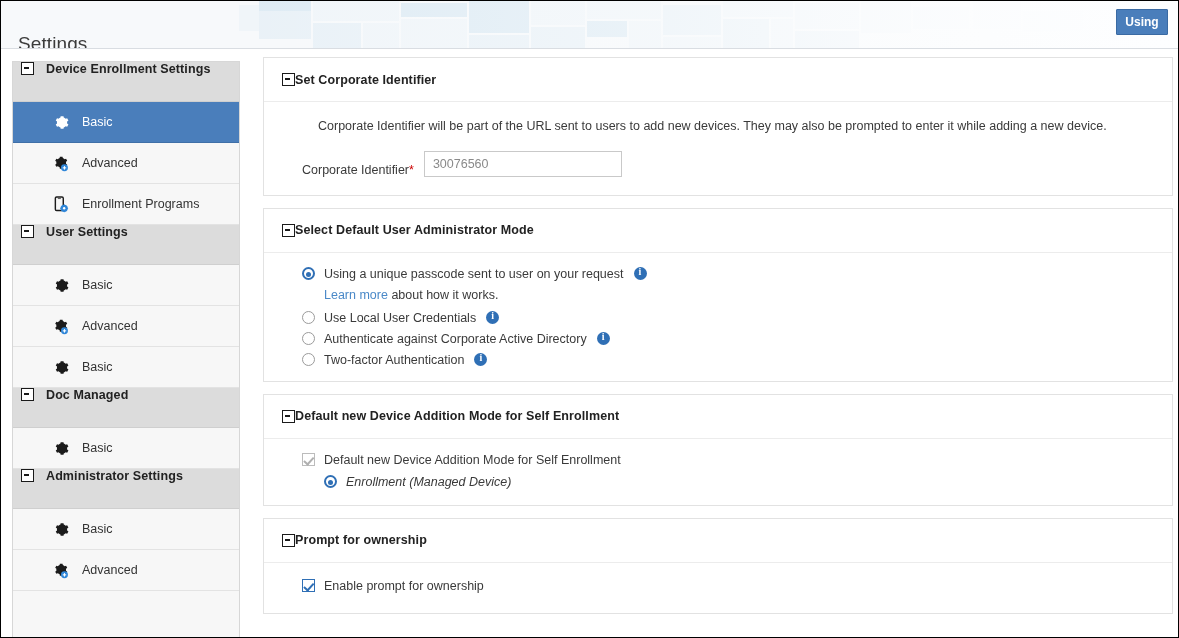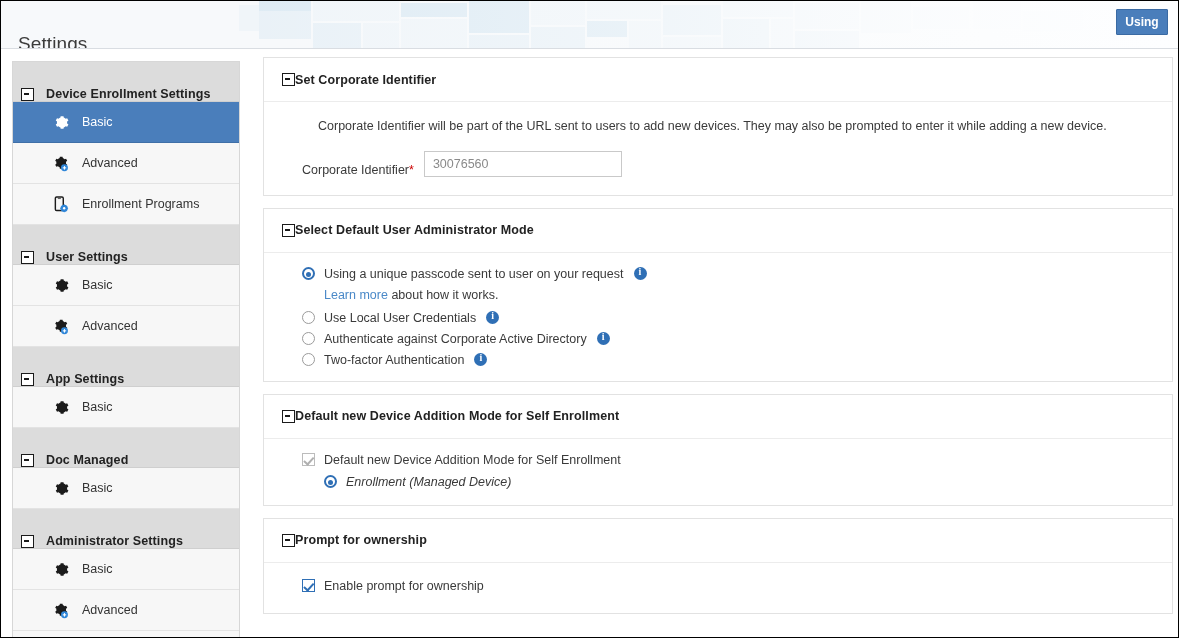--- a/index.html
+++ b/index.html
@@ -66,21 +66,21 @@
     width: 228px; height: 577px;
     background: #f7f7f7;
     border: 1px solid #d7d7d7;
     border-bottom: none;
     overflow: hidden;
   }
   .grp {
     height: 40px;
     background: #dcdcdc;
     border-bottom: 1px solid #cfcfcf;
-    display: flex; align-items: flex-end;
+    display: flex; align-items: flex-start;
     padding-left: 8px;
     cursor: pointer;
   }
   .grp-label {
     font-size: 12.5px; font-weight: bold; color: #222;
     margin-left: 12px; letter-spacing: .1px;
   }
   .sq-collapse {
     width: 13px; height: 13px;
     border: 1.6px solid #1a1a1a;
@@ -272,24 +272,20 @@
         <svg viewBox="0 0 24 24" width="19" height="19">
           <path fill="#1b1b1b" d="M11 7.4a3.6 3.6 0 100 7.2 3.6 3.6 0 000-7.2zm0 5.5a1.9 1.9 0 110-3.8 1.9 1.9 0 010 3.8zM19 12.3l-.1-1.3.1-1.3 1.5-1.2-1.5-2.6-1.8.6a7.2 7.2 0 00-2.3-1.3L14.6 3.4h-3.4L10.9 5.2a7.2 7.2 0 00-2.3 1.3l-1.8-.6L5.3 8.5 6.8 9.7l-.1 1.3.1 1.3-1.5 1.2 1.5 2.6 1.8-.6a7.2 7.2 0 002.3 1.3l.3 1.8h3.4l.3-1.8a7.2 7.2 0 002.3-1.3l1.8.6 1.5-2.6z"></path>
           <circle cx="17" cy="17.5" r="4.4" fill="#2f86d8"></circle>
           <path fill="#ffffff" d="M16.3 15.3h1.4v4.4h-1.4z"></path>
           <path fill="#ffffff" d="M14.8 16.8h4.4v1.4h-4.4z"></path>
         </svg>
       </span>
       <span class="item-label">Advanced</span>
     </div>
 
-    <div class="grp">
-      <span class="sq-collapse"></span>
-      <span class="grp-label">App Settings</span>
-    </div>
     <div class="item">
       <span class="ic">
         <svg viewBox="0 0 24 24" width="19" height="19">
             <path fill="#1b1b1b" d="M12 8.2a3.8 3.8 0 100 7.6 3.8 3.8 0 000-7.6zm0 5.8a2 2 0 110-4 2 2 0 010 4zM20.4 13.4l-.1-1.4.1-1.4 1.6-1.2-1.6-2.8-1.9.6a7.6 7.6 0 00-2.4-1.4L15.8 4h-3.6l-.3 1.8a7.6 7.6 0 00-2.4 1.4l-1.9-.6-1.6 2.8L7.6 10.6l-.1 1.4.1 1.4-1.6 1.2 1.6 2.8 1.9-.6a7.6 7.6 0 002.4 1.4l.3 1.8h3.6l.3-1.8a7.6 7.6 0 002.4-1.4l1.9.6 1.6-2.8-1.6-1.2z"></path>
           </svg>
       </span>
       <span class="item-label">Basic</span>
     </div>
 
     <div class="grp">

